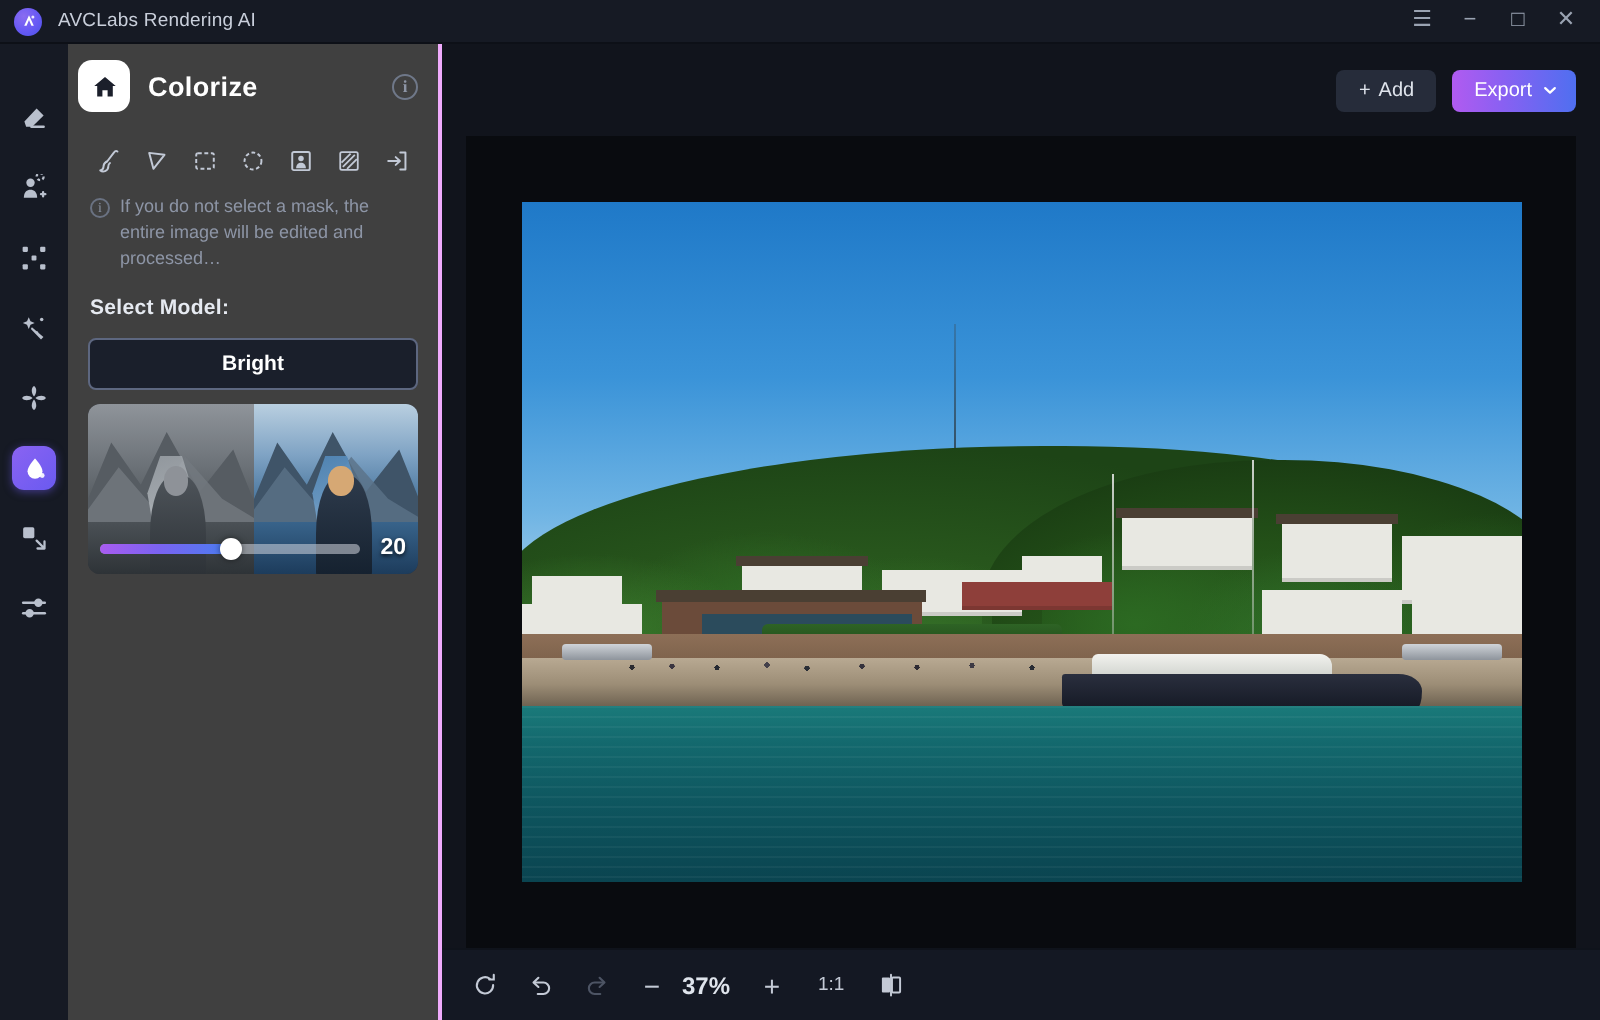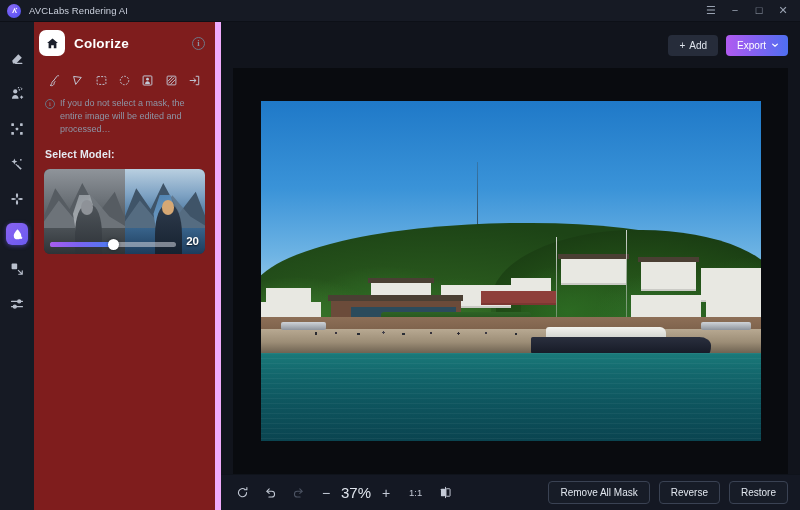--- a/index.html
+++ b/index.html
@@ -60,23 +60,23 @@
   .rail-item svg { display: block; }
   .rail-item.active {
     background: linear-gradient(135deg, #8a63f2 0%, #6a5af0 100%);
     color: #ffffff;
     box-shadow: 0 1px 4px rgba(110,90,240,.5);
   }
 
   
   .panel {
     width: 187px; min-width: 187px;
-    background: #7f1d1d;
+    background: #404040;
     display: flex; flex-direction: column;
-    border-right: 6px solid #f0abfc;
+    border-right: 2px solid #f0abfc;
   }
   .panel-header {
     height: 42px; display: flex; align-items: center;
     padding: 0 10px 0 5px; gap: 9px;
   }
   .home-btn {
     width: 26px; height: 26px; border-radius: 7px;
     background: #ffffff; color: #1b1f2b;
     display: flex; align-items: center; justify-content: center;
     flex-shrink: 0;
@@ -174,21 +174,21 @@
   .prev-person.c { background: linear-gradient(180deg,#2e3b4c 0%,#14202e 100%); }
   .prev-head {
     position:absolute; left:46%; bottom:46%; width:15%; height:17%;
     border-radius:50%;
   }
   .prev-head.g { background:#8e9298; }
   .prev-head.c { background:#d6a874; }
 
   .slider-wrap {
     position: absolute; left: 6px; right: 6px; bottom: 7px;
-    display: flex; align-items: flex-end; gap: 7px;
+    display: flex; align-items: center; gap: 7px;
   }
   .slider-track {
     position: relative; flex: 1; height: 5px; border-radius: 3px;
     background: rgba(210,214,222,.55);
   }
   .slider-fill {
     position: absolute; left:0; top:0; bottom:0; width: 50%;
     border-radius: 3px;
     background: linear-gradient(90deg,#a95cf0 0%,#7b63f2 45%,#4a7df0 100%);
   }
@@ -347,22 +347,22 @@
     border-top: 1px solid #0f131b;
   }
   .zoom-group { display: flex; align-items: center; gap: 2px; }
   .zoom-btn {
     width: 26px; height: 22px; border-radius: 3px;
     display: flex; align-items: center; justify-content: center;
     color: #c4cad6;
   }
   .zoom-btn.disabled { color: #4d5464; }
   .zoom-val {
-    font-size: 15px; font-weight: normal; color: #dfe4ec;
-    min-width: 30px; text-align: right;
+    font-size: 12px; font-weight: bold; color: #dfe4ec;
+    min-width: 30px; text-align: left;
   }
   .zoom-ratio {
     font-size: 9.5px; color: #c4cad6; padding: 0 8px;
   }
   .btn-group { margin-left: auto; display: flex; gap: 9px; }
   .outline-btn {
     height: 23px; padding: 0 11px; border-radius: 4px;
     border: 1px solid #3a4253; background: #171c27;
     color: #e2e7ef; font-size: 10px;
     display: flex; align-items: center; justify-content: center;
@@ -519,20 +519,21 @@
           </div>
         </div>
 
         <div class="hint">
           <div class="hint-icon">i</div>
           <div class="hint-text">If you do not select a mask, the entire image will be edited and processed…</div>
         </div>
 
         <div class="section-label">Select Model:</div>
 
+        <div class="model-btn selected">Bright</div>
 
 
         <div class="preview-card">
           <div class="prev-half">
             <div class="prev-sky-g"></div>
             <svg class="prev-mtn" viewBox="0 0 100 60" preserveAspectRatio="none">
               <polygon points="0,60 18,14 34,38 48,8 66,42 84,18 100,60" fill="#565c62"></polygon>
               <polygon points="0,60 22,28 40,50 58,22 78,46 100,60" fill="#73797f" opacity=".8"></polygon>
             </svg>
             <div class="prev-water-g"></div>
@@ -652,21 +653,16 @@
 
           <div class="zoom-btn">
             <svg width="13" height="13" viewBox="0 0 16 16" fill="none" stroke="currentColor" stroke-width="1.2">
               <rect x="2.4" y="3.4" width="5" height="9.2" rx=".6" fill="currentColor" stroke="none"></rect>
               <rect x="8.6" y="3.4" width="5" height="9.2" rx=".6"></rect>
               <path d="M8 1.6 V14.4" stroke-linecap="round"></path>
             </svg>
           </div>
         </div>
 
-        <div class="btn-group">
-          <div class="outline-btn">Remove All Mask</div>
-          <div class="outline-btn">Reverse</div>
-          <div class="outline-btn">Restore</div>
-        </div>
       </div>
     </div>
   </div>
 </div>
 
 </body></html>

